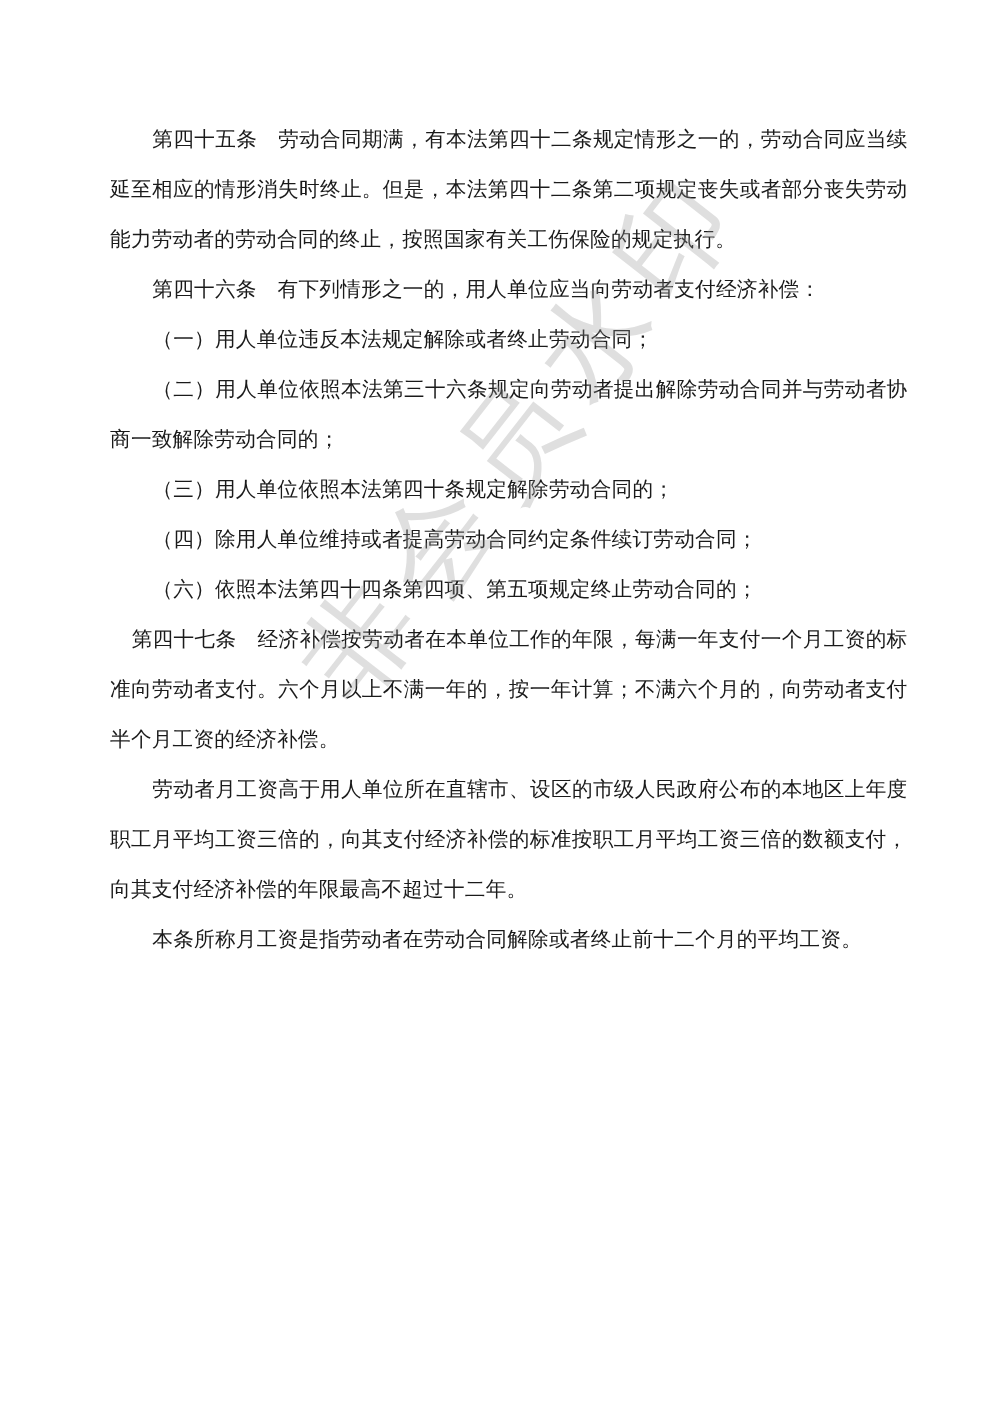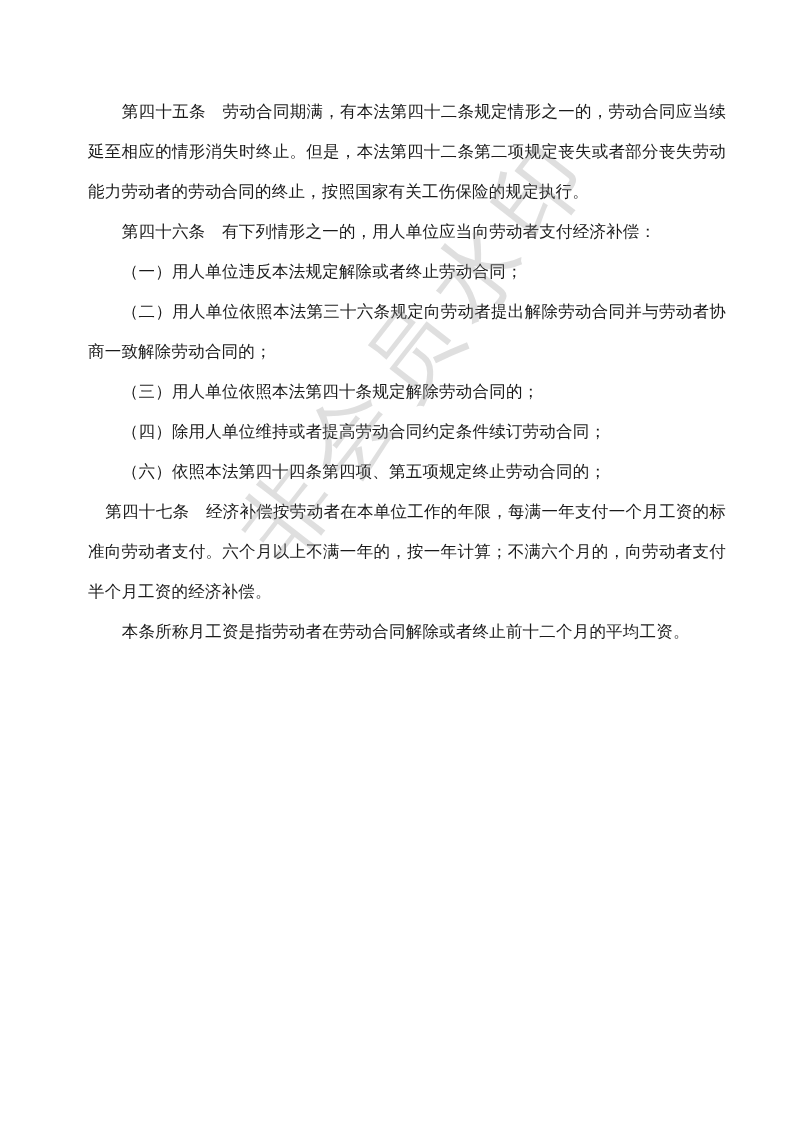--- a/index.html
+++ b/index.html
@@ -72,20 +72,21 @@
 
   <div class="page-inner">
     <p class="para indent-2 art-head">第四十五条　劳动合同期满，有本法第四十二条规定情形之一的，劳动合同应当续延至相应的情形消失时终止。但是，本法第四十二条第二项规定丧失或者部分丧失劳动能力劳动者的劳动合同的终止，按照国家有关工伤保险的规定执行。</p>
     <p class="para indent-2 art-head">第四十六条　有下列情形之一的，用人单位应当向劳动者支付经济补偿：</p>
     <p class="para indent-2">（一）用人单位违反本法规定解除或者终止劳动合同；</p>
     <p class="para indent-2">（二）用人单位依照本法第三十六条规定向劳动者提出解除劳动合同并与劳动者协商一致解除劳动合同的；</p>
     <p class="para indent-2">（三）用人单位依照本法第四十条规定解除劳动合同的；</p>
     <p class="para indent-2">（四）除用人单位维持或者提高劳动合同约定条件续订劳动合同；</p>
     <p class="para indent-2">（六）依照本法第四十四条第四项、第五项规定终止劳动合同的；</p>
     <p class="para indent-1 art-head">第四十七条　经济补偿按劳动者在本单位工作的年限，每满一年支付一个月工资的标准向劳动者支付。六个月以上不满一年的，按一年计算；不满六个月的，向劳动者支付半个月工资的经济补偿。</p>
+    <p class="para indent-2">劳动者月工资高于用人单位所在直辖市、设区的市级人民政府公布的本地区上年度职工月平均工资三倍的，向其支付经济补偿的标准按职工月平均工资三倍的数额支付，向其支付经济补偿的年限最高不超过十二年。</p>
     <p class="para indent-2">本条所称月工资是指劳动者在劳动合同解除或者终止前十二个月的平均工资。</p>
   </div>
 
   <div class="watermark">
     <div class="watermark-text">非会员水印</div>
   </div>
 
 </div>
 
 </body></html>

